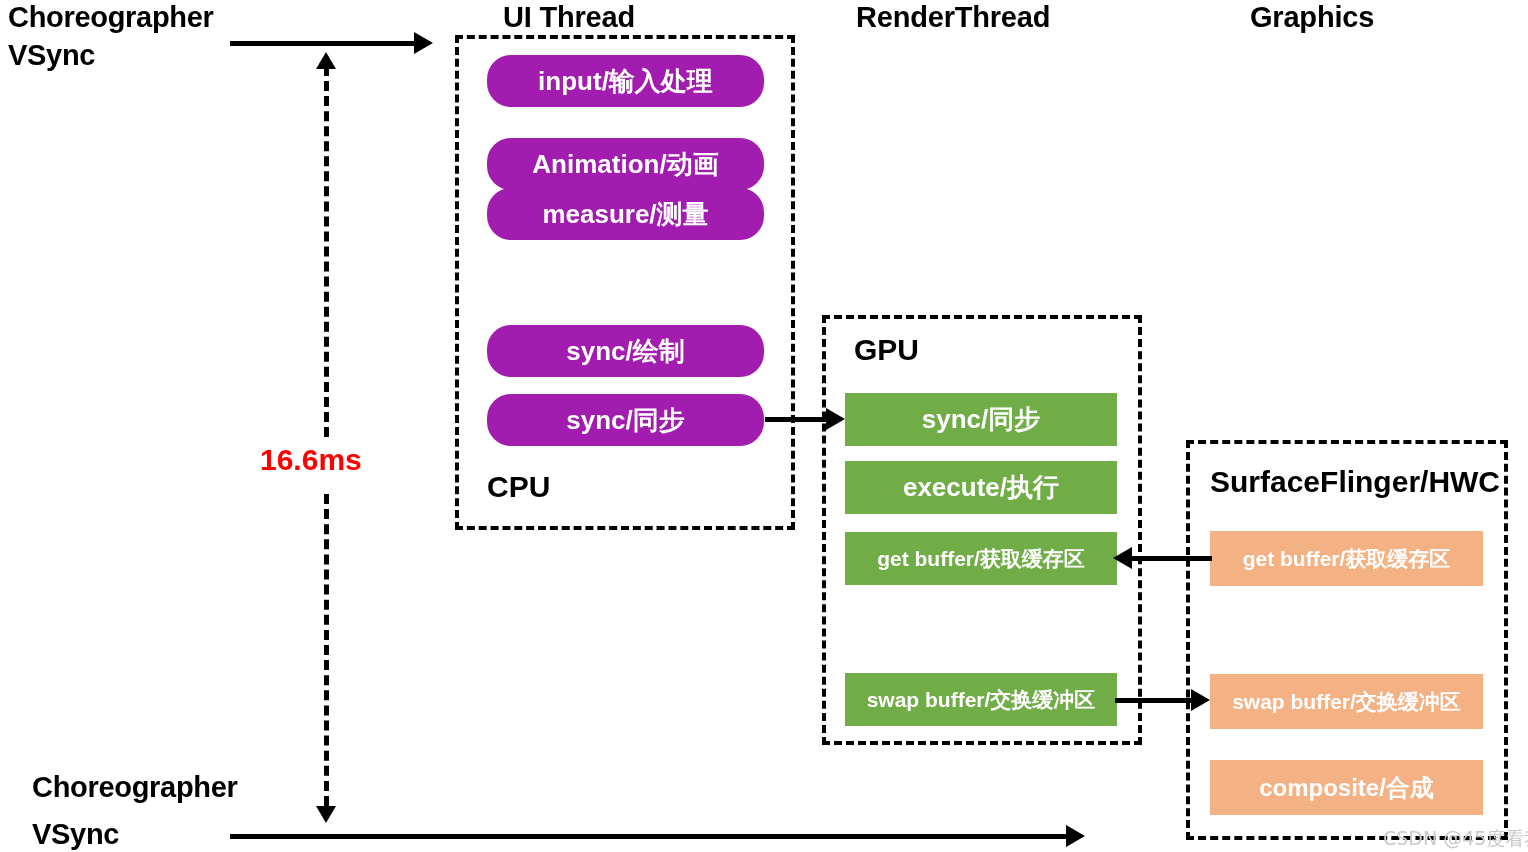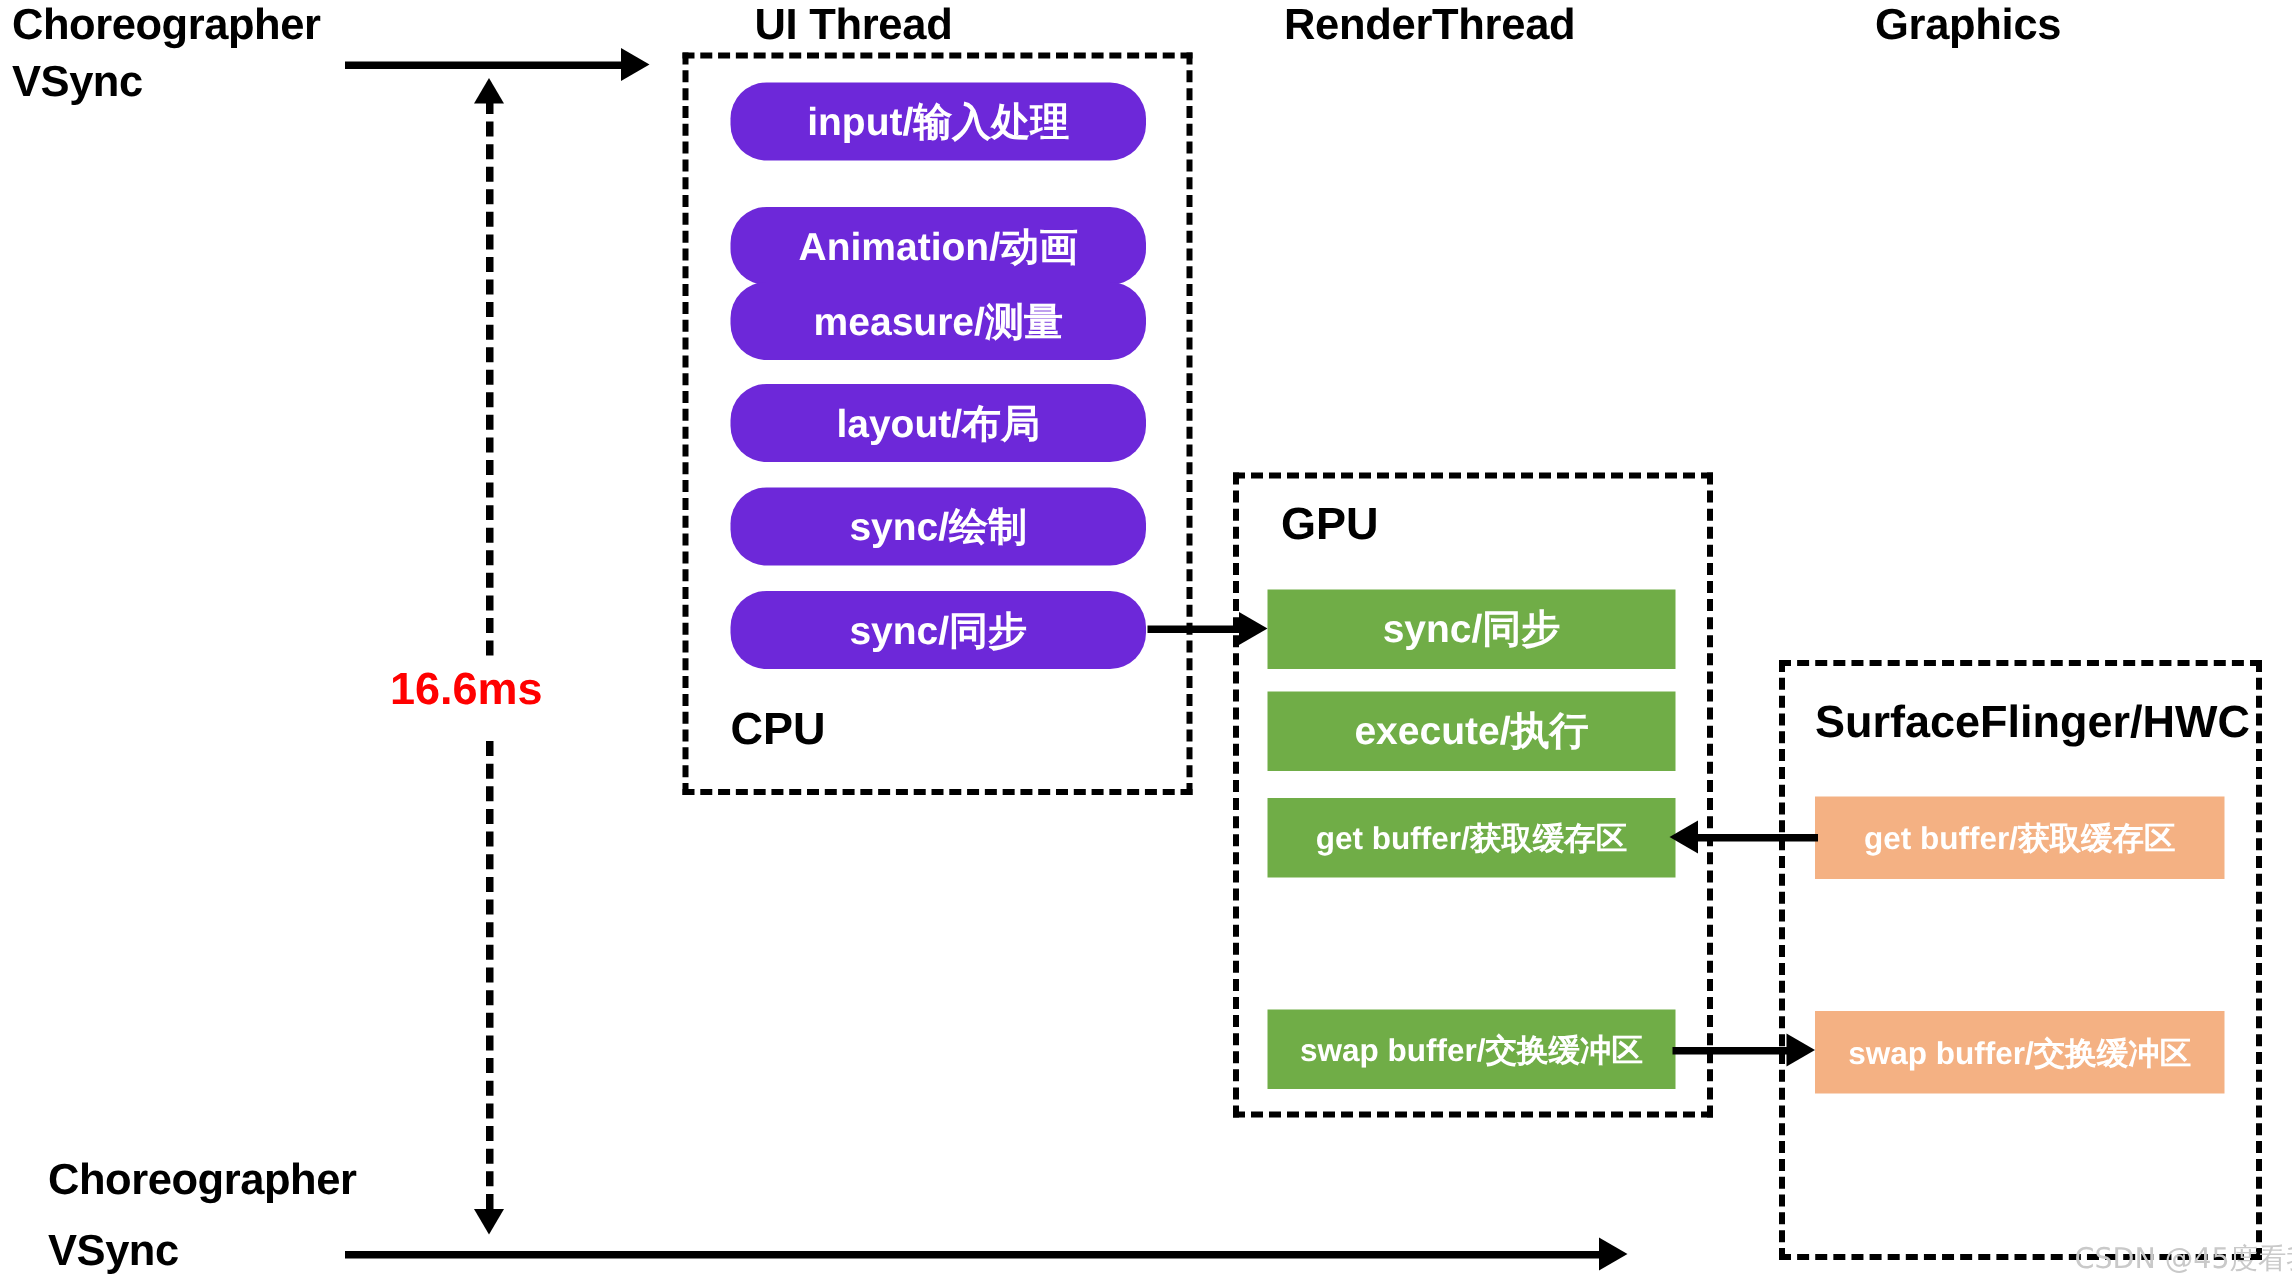--- a/index.html
+++ b/index.html
@@ -69,21 +69,21 @@
     display: flex;
     align-items: center;
     justify-content: center;
     color: #ffffff;
     font-weight: bold;
     box-sizing: border-box;
     text-align: center;
     white-space: nowrap;
     letter-spacing: 0px;
   }
-  .chip.blue   { background: #6d28d9; border-radius: 24px; }
+  .chip.blue   { background: #a21caf; border-radius: 24px; }
   .chip.green  { background: #70AD47; }
   .chip.orange { background: #F4B183; }
 
   .chip.s-lg  { font-size: 26px; }
   .chip.s-md  { font-size: 24px; }
   .chip.s-sm  { font-size: 21px; }
 
   
   .h-line {
     position: absolute;
@@ -166,37 +166,37 @@
   <div class="arrow-head-down" style="left:316px; top:806px;"></div>
 
   <div class="duration-label" style="left:260px; top:443px; color:#FF0000;">16.6ms</div>
 
   <div class="dashed-box" style="left:455px; top:35px; width:340px; height:495px;"></div>
   <div class="box-caption" style="left:487px; top:470px;">CPU</div>
 
   <div class="chip blue s-lg" style="left:487px; top:55px; width:277px; height:52px;">input/输入处理</div>
   <div class="chip blue s-lg" style="left:487px; top:138px; width:277px; height:52px;">Animation/动画</div>
   <div class="chip blue s-lg" style="left:487px; top:188px; width:277px; height:52px;">measure/测量</div>
-  <div class="chip blue s-lg" style="left:487px; top:256px; width:277px; height:52px;">layout/布局</div>
   <div class="chip blue s-lg" style="left:487px; top:325px; width:277px; height:52px;">sync/绘制</div>
   <div class="chip blue s-lg" style="left:487px; top:394px; width:277px; height:52px;">sync/同步</div>
 
   <div class="dashed-box" style="left:822px; top:315px; width:320px; height:430px;"></div>
   <div class="box-caption" style="left:854px; top:333px;">GPU</div>
 
   <div class="chip green s-lg" style="left:845px; top:393px; width:272px; height:53px;">sync/同步</div>
   <div class="chip green s-lg" style="left:845px; top:461px; width:272px; height:53px;">execute/执行</div>
   <div class="chip green s-sm" style="left:845px; top:532px; width:272px; height:53px;">get buffer/获取缓存区</div>
   <div class="chip green s-sm" style="left:845px; top:673px; width:272px; height:53px;">swap buffer/交换缓冲区</div>
 
   <div class="dashed-box" style="left:1186px; top:440px; width:322px; height:400px;"></div>
   <div class="box-caption" style="left:1210px; top:465px;">SurfaceFlinger/HWC</div>
 
   <div class="chip orange s-sm" style="left:1210px; top:531px; width:273px; height:55px;">get buffer/获取缓存区</div>
   <div class="chip orange s-sm" style="left:1210px; top:674px; width:273px; height:55px;">swap buffer/交换缓冲区</div>
+  <div class="chip orange s-md" style="left:1210px; top:760px; width:273px; height:55px;">composite/合成</div>
 
   <div class="h-line" style="left:765px; top:417px; width:62px;"></div>
   <div class="arrow-head-right" style="left:826px; top:408px;"></div>
 
   <div class="h-line" style="left:1132px; top:556px; width:80px;"></div>
   <div class="arrow-head-left" style="left:1113px; top:547px;"></div>
 
   <div class="h-line" style="left:1115px; top:698px; width:78px;"></div>
   <div class="arrow-head-right" style="left:1191px; top:689px;"></div>
 

